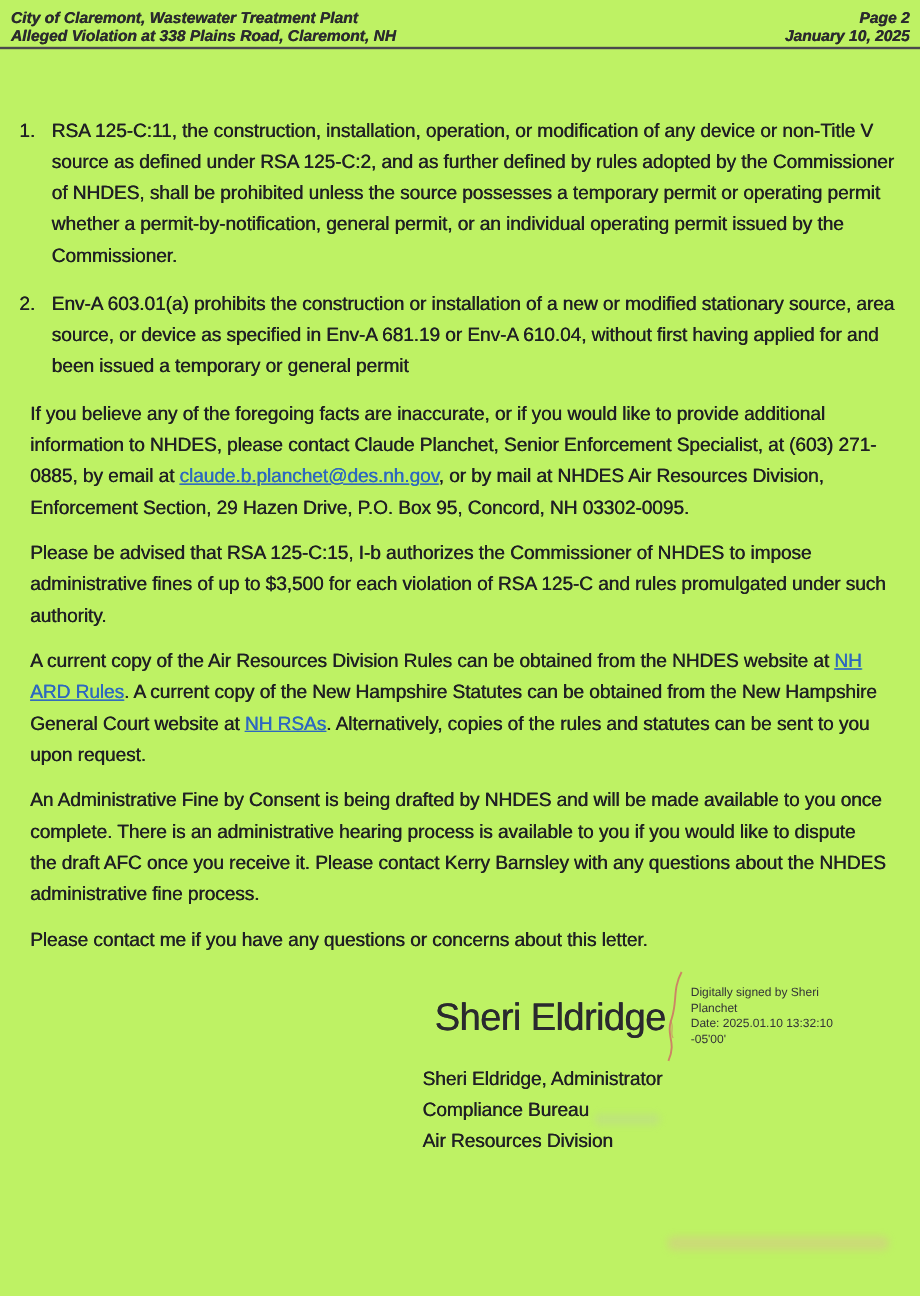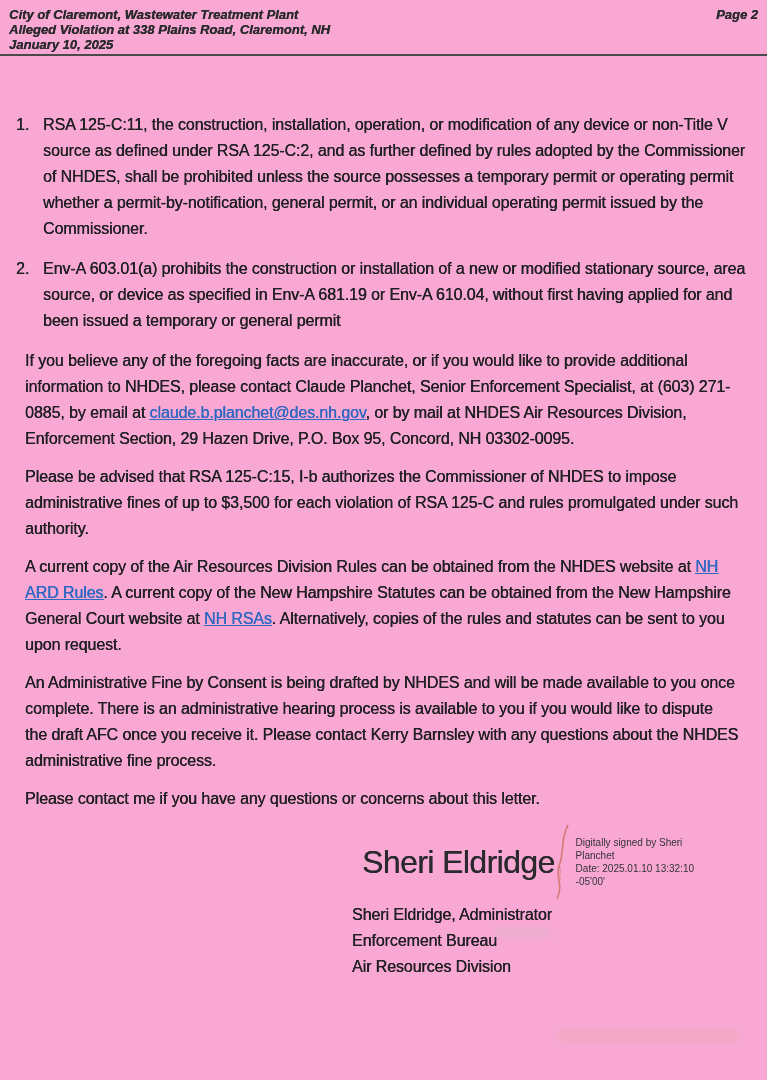--- a/index.html
+++ b/index.html
@@ -1,30 +1,30 @@
 <!DOCTYPE html>
 <html><head>
 <meta charset="utf-8">
 <style>
   html,body{margin:0;padding:0;background:#e8e8e6;}
   .page{
     position:relative;
     width:767px;height:1080px;
-    background:#f9a8d4;
+    background:#bef264;
     font-family:"Liberation Sans", sans-serif;
     color:#202024;
     overflow:hidden;
     box-sizing:border-box;
   }
   .fuzz{ text-shadow:0.35px 0 0 currentColor; }
 
   
   .hdr{ font-size:13px; font-style:italic; font-weight:bold; line-height:15px; padding-top:7px; color:#2b2b2e;}
   .hdr-row{ display:flex; justify-content:space-between; padding:0 9px 0 9px;}
-  .hdr-rule{ border-bottom:2px solid #4a4a4d; padding-bottom:2px;flex-direction:column; }
+  .hdr-rule{ border-bottom:2px solid #4a4a4d; padding-bottom:2px; }
 
   
   .body{
     margin-top:56px;
     padding:0 16px 0 13px;
     font-size:16px;
     line-height:26px;
     letter-spacing:-0.1px;
   }
   ol.violations{ list-style:none; margin:0 0 6px 3px; padding:0; }
@@ -115,21 +115,21 @@
         <path d="M8,44 C11,49 7,54 10,58" fill="none" stroke="#cf7265" stroke-width="1" opacity="0.6"></path>
       </svg>
       <div class="sig-details">
         <div>Digitally signed by Sheri Planchet</div>
         <div>Date: 2025.01.10 13:32:10 -05'00'</div>
       </div>
     </div>
 
     <div class="signer">
       <div>Sheri Eldridge, Administrator</div>
-      <div>Enforcement Bureau</div>
+      <div>Compliance Bureau</div>
       <div>Air Resources Division</div>
     </div>
   </div>
 
   <div class="smudge"></div>
   <div class="smudge2"></div>
 
 </div>
 
 </body></html>

